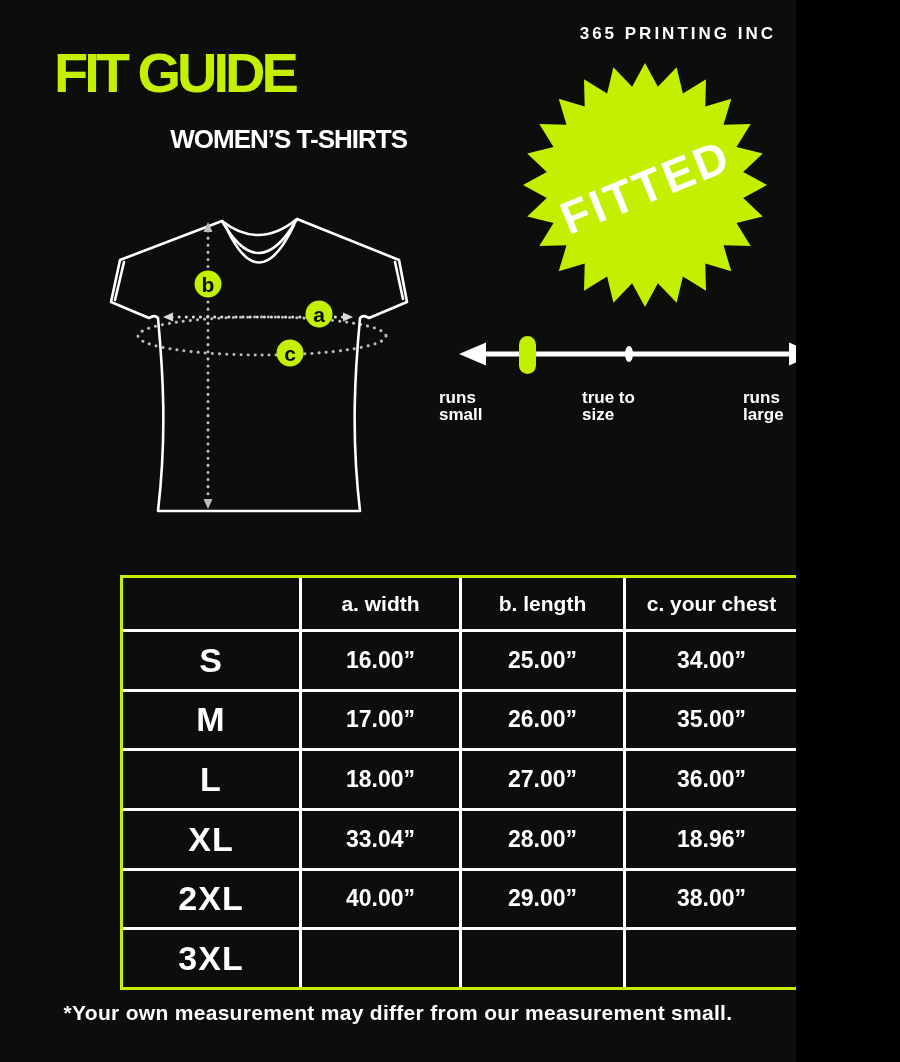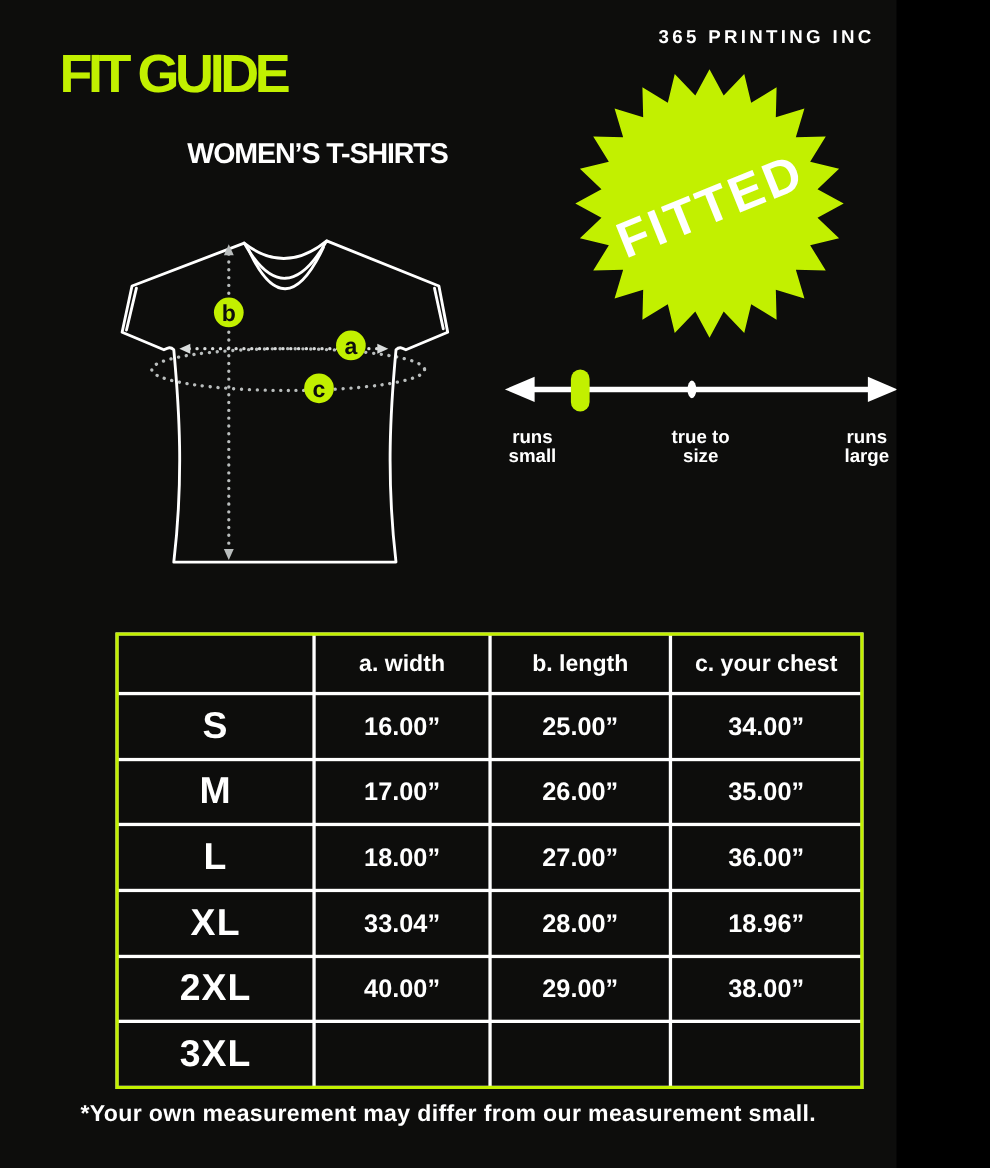--- a/index.html
+++ b/index.html
@@ -1,39 +1,39 @@
 <!DOCTYPE html>
 <html style="--accent: #c2f000; --bg: #0d0d0c;"><head>
 <meta charset="utf-8">
 <style>
   :root { --accent:#c2f000; --bg:#0d0d0c; }
   html,body{margin:0;padding:0;background:#000;}
   .page{
     position:relative;width:796px;height:1062px;overflow:hidden;
     background:var(--bg);color:#fff;
-    font-family:"Liberation Sans",sans-serif;font-weight:bold;padding-left:19px;
+    font-family:"Liberation Sans",sans-serif;font-weight:bold;
   }
   .brand{position:absolute;top:24px;right:20px;font-size:17px;letter-spacing:3px;white-space:nowrap;}
-  .title{position:absolute;left:54px;top:40px;margin:0;font-size:49px;letter-spacing:-4px;color:var(--accent);white-space:nowrap;text-align:center;}
+  .title{position:absolute;left:54px;top:40px;margin:0;font-size:56px;letter-spacing:-4px;color:var(--accent);white-space:nowrap;text-align:center;}
   .subtitle{position:absolute;left:67px;top:124px;width:340px;text-align:right;font-size:26px;letter-spacing:-1px;white-space:nowrap;}
 
   .badge-svg{position:absolute;left:510px;top:52px;width:270px;height:266px;}
   .badge-text{fill:#ffffff;font-family:"Liberation Sans",sans-serif;font-weight:bold;font-size:46px;letter-spacing:3px;}
 
   .tshirt-svg{position:absolute;left:100px;top:195px;width:320px;height:340px;}
   .marker-letter{fill:#0d0d0c;font-family:"Liberation Sans",sans-serif;font-weight:bold;font-size:21px;}
 
   .scale-svg{position:absolute;left:450px;top:328px;width:380px;height:54px;}
-  .scale-label{position:absolute;font-size:17px;line-height:17px;text-align:center;}
+  .scale-label{position:absolute;font-size:17px;line-height:17px;text-align:left;}
   .scale-label-left{left:439px;top:389px;width:90px;}
   .scale-label-center{left:582px;top:389px;width:110px;}
   .scale-label-right{left:743px;top:389px;width:90px;}
 
   .size-table{
-    position:absolute;left:105px;top:575px;width:680px;height:415px;box-sizing:border-box;
+    position:absolute;left:120px;top:575px;width:680px;height:415px;box-sizing:border-box;
     border:3px solid var(--accent);background:#ffffff;
     display:grid;grid-template-columns:176px 157px 161px 1fr;
     grid-template-rows:51px repeat(6,1fr);gap:3px;
   }
   .cell{background:var(--bg);display:flex;align-items:center;justify-content:center;}
   .cell-head{font-size:21px;}
   .cell-size{font-size:34px;letter-spacing:1px;}
   .cell-val{font-size:23px;}
 
   .footnote{position:absolute;left:0;right:0;top:1001px;text-align:center;font-size:21px;letter-spacing:.3px;}

